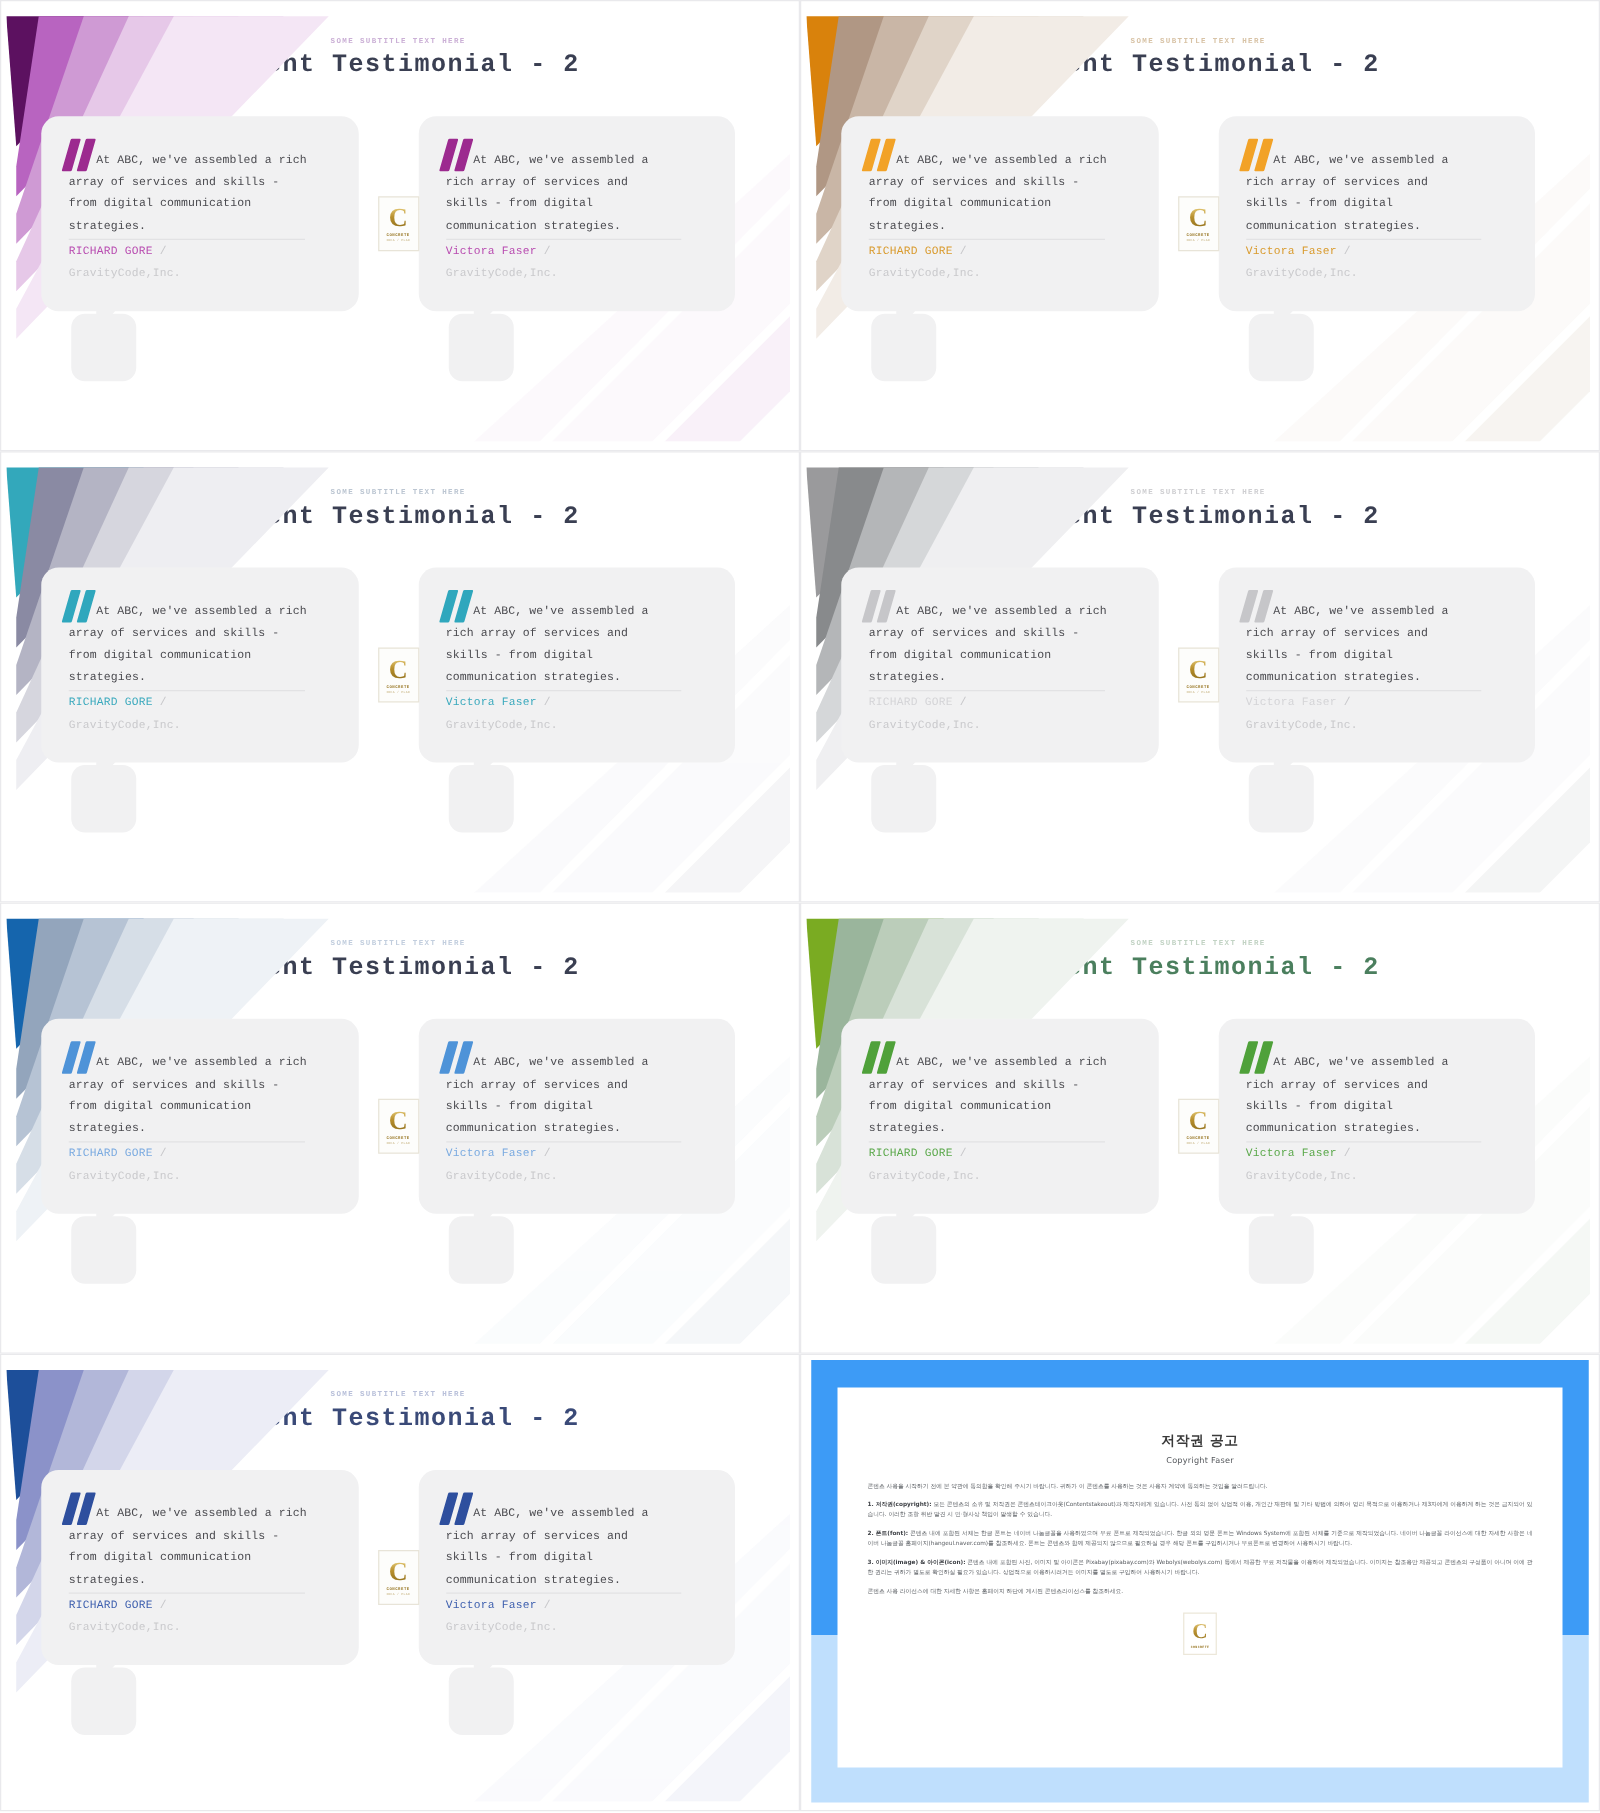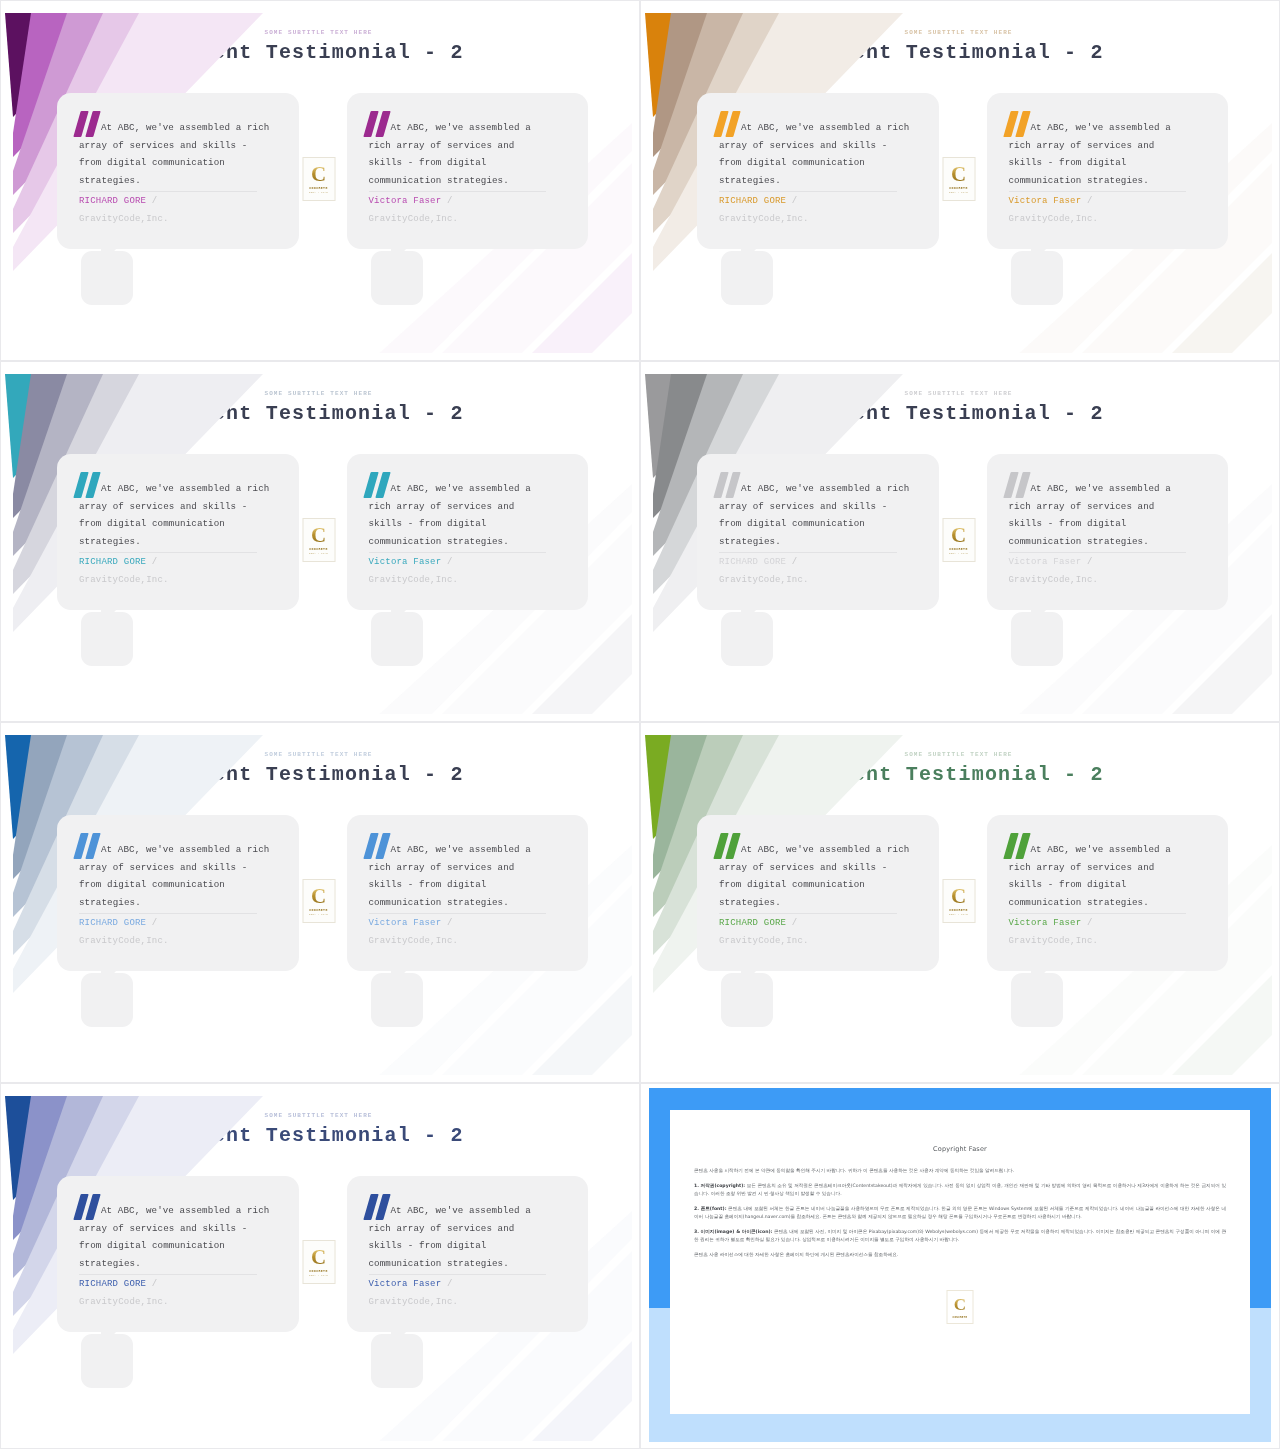--- a/index.html
+++ b/index.html
@@ -50,21 +50,21 @@
     text-align:center;
     font-size:20px;
     letter-spacing:1.2px;
     font-weight:700;
     margin-top:5px;
   }
 
   
   .cards{
     position:absolute;
-    left:52px; right:44px;
+    left:28px; right:44px;
     top:88px;
     display:flex;
     justify-content:flex-end;
     align-items:flex-start;
     gap:48px;
   }
 
   .card-wrap{ position:relative; width:258px; }
   .card{
     position:relative;
@@ -704,20 +704,21 @@
       <div class="lname">CONCRETE</div>
       <div class="lsub">IDEA / PLAN</div>
     </div>
     </div>
   </div>
     <div class="cc-slide">
     <div class="cc-band-top" style="background:#3d9bf6"></div>
     <div class="cc-band-bottom" style="background:#bfdffd"></div>
     <div class="cc-paper">
       <div class="cc-head">
+        <div class="cc-title-ko">저작권 공고</div>
         <div class="cc-title-en">Copyright Faser</div>
       </div>
       <div class="cc-body">
           <p>콘텐츠 사용을 시작하기 전에 본 약관에 동의함을 확인해 주시기 바랍니다. 귀하가 이 콘텐츠를 사용하는 것은 사용자 계약에 동의하는 것임을 알려드립니다.</p>
           <p><b>1. 저작권(copyright):</b> 모든 콘텐츠의 소유 및 저작권은 콘텐츠테이크아웃(Contentstakeout)과 제작자에게 있습니다. 사전 동의 없이 상업적 이용, 개인간 재판매 및 기타 방법에 의하여 영리 목적으로 이용하거나 제3자에게 이용하게 하는 것은 금지되어 있습니다. 이러한 조항 위반 발견 시 민·형사상 책임이 발생할 수 있습니다.</p>
           <p><b>2. 폰트(font):</b> 콘텐츠 내에 포함된 서체는 한글 폰트는 네이버 나눔글꼴을 사용하였으며 무료 폰트로 제작되었습니다. 한글 외의 영문 폰트는 Windows System에 포함된 서체를 기준으로 제작되었습니다. 네이버 나눔글꼴 라이선스에 대한 자세한 사항은 네이버 나눔글꼴 홈페이지(hangeul.naver.com)를 참조하세요. 폰트는 콘텐츠와 함께 제공되지 않으므로 필요하실 경우 해당 폰트를 구입하시거나 무료폰트로 변경하여 사용하시기 바랍니다.</p>
           <p><b>3. 이미지(image) &amp; 아이콘(icon):</b> 콘텐츠 내에 포함된 사진, 이미지 및 아이콘은 Pixabay(pixabay.com)와 Webolys(webolys.com) 등에서 제공한 무료 저작물을 이용하여 제작되었습니다. 이미지는 참조용만 제공되고 콘텐츠의 구성품이 아니며 이에 관한 권리는 귀하가 별도로 확인하실 필요가 있습니다. 상업적으로 이용하시려거든 이미지를 별도로 구입하여 사용하시기 바랍니다.</p>
           <p>콘텐츠 사용 라이선스에 대한 자세한 사항은 홈페이지 하단에 게시된 콘텐츠라이선스를 참조하세요.</p>
         </div>
       <div class="cc-logo">

